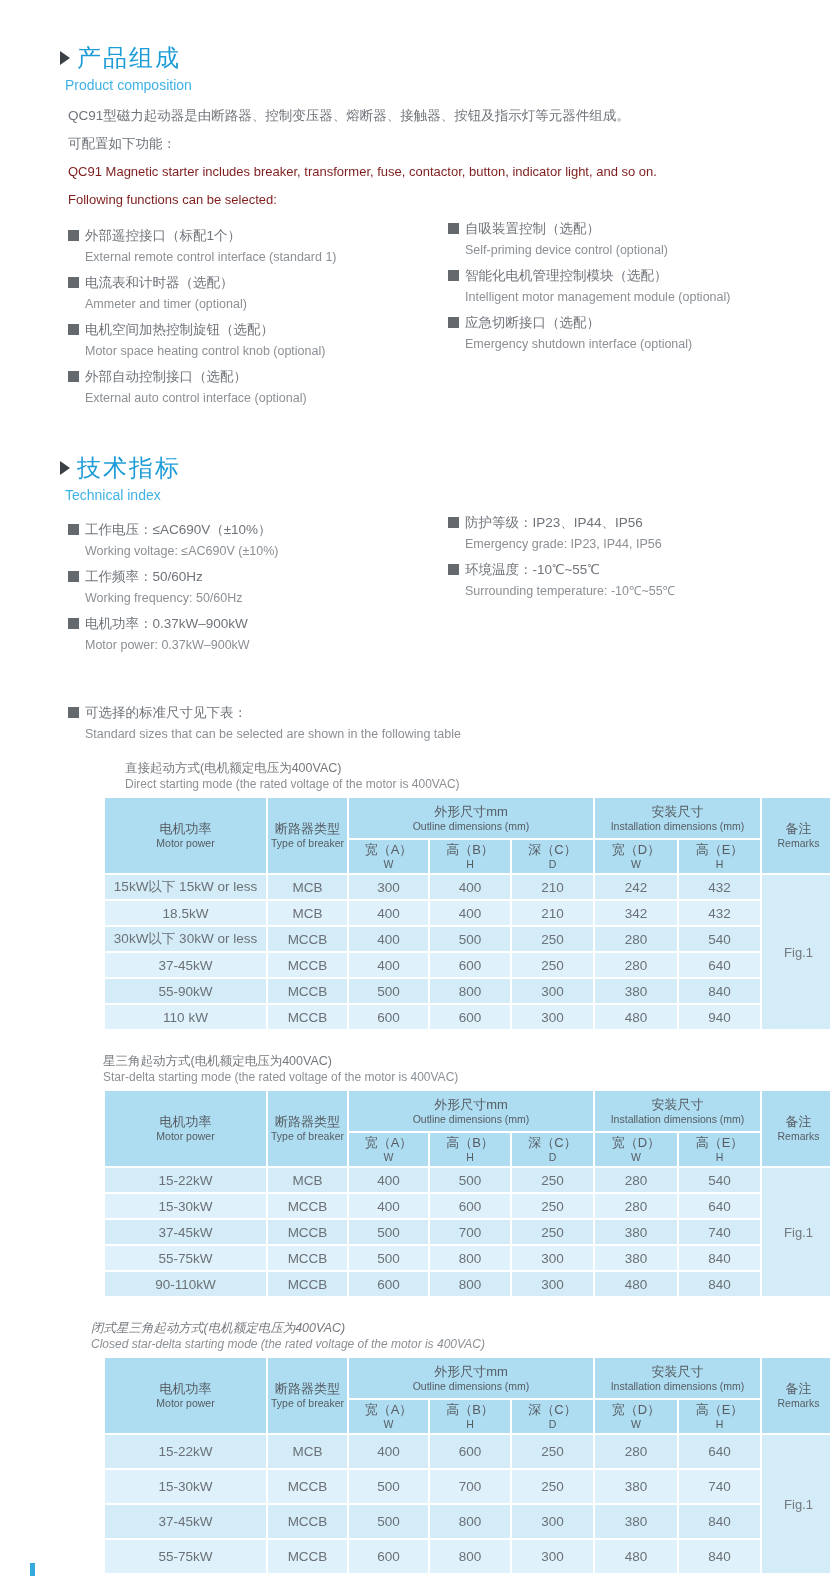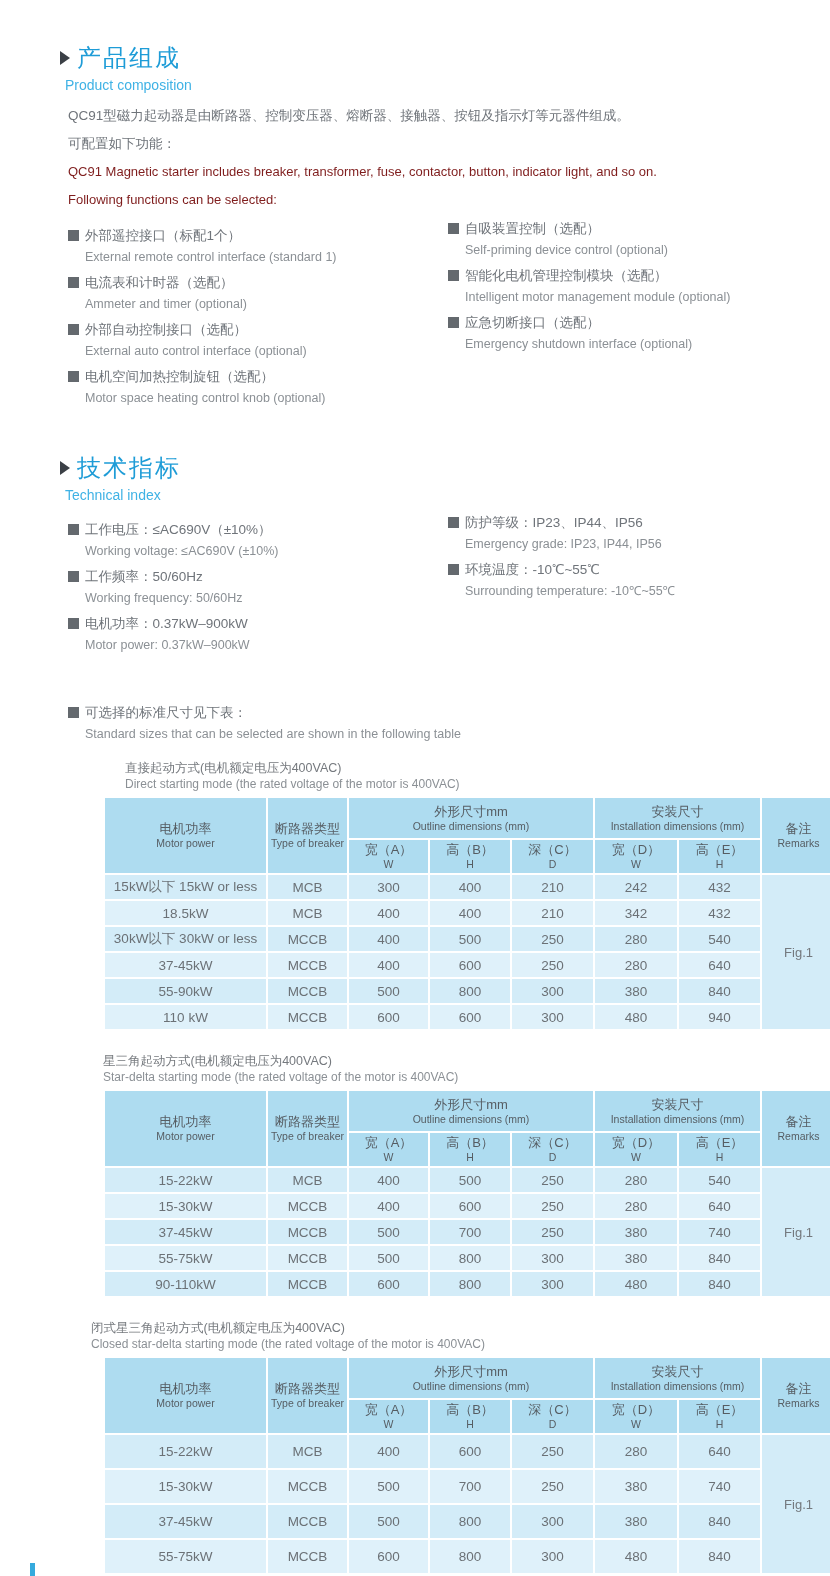--- a/index.html
+++ b/index.html
@@ -42,21 +42,21 @@
   .spec-block{margin-top:38px;}
   .note-block{margin:42px 0 0 20px;}
 
   
   .table-wrap{margin-left:55px;}
   .tcaption{margin-bottom:4px;}
   .cap-zh{font-size:12.5px;color:#75797e;line-height:16px;}
   .cap-en{font-size:12px;color:#8b9095;line-height:16px;}
   .t1 .tcaption{margin-left:22px;}
   .t2 .tcaption{margin-left:0px;}
-  .t3 .tcaption{margin-left:-12px;}
+  .t3 .tcaption{margin-left:-12px;font-style:italic;}
   .table-block{margin-top:17px;}
   .table-block + .table-block{margin-top:22px;}
 
   
   table{border-collapse:separate;border-spacing:2px;width:716px;table-layout:fixed;}
   th{background:var(--table_header_bg);font-weight:normal;color:#565d63;padding:2px 0;vertical-align:middle;}
   th .h-zh{display:block;font-size:13px;line-height:16px;}
   th .h-en{display:block;font-size:10.5px;line-height:13px;}
   thead tr:first-child th{height:40px;}
   thead tr:last-child th{height:20px;}
@@ -99,30 +99,30 @@
       <div class="feat">
         <div class="feat-zh">
             <span class="sq"></span>
             <span>电流表和计时器（选配）</span>
           </div>
         <div class="feat-en">Ammeter and timer (optional)</div>
       </div>
       <div class="feat">
         <div class="feat-zh">
             <span class="sq"></span>
+            <span>电机空间加热控制旋钮（选配）</span>
+          </div>
+        <div class="feat-en">Motor space heating control knob (optional)</div>
+      </div>
+      <div class="feat">
+        <div class="feat-zh">
+            <span class="sq"></span>
             <span>外部自动控制接口（选配）</span>
           </div>
         <div class="feat-en">External auto control interface (optional)</div>
-      </div>
-      <div class="feat">
-        <div class="feat-zh">
-            <span class="sq"></span>
-            <span>电机空间加热控制旋钮（选配）</span>
-          </div>
-        <div class="feat-en">Motor space heating control knob (optional)</div>
       </div>
     </div>
     <div class="col-right">
       <div class="feat">
         <div class="feat-zh">
             <span class="sq"></span>
             <span>自吸装置控制（选配）</span>
           </div>
         <div class="feat-en">Self-priming device control (optional)</div>
       </div>

